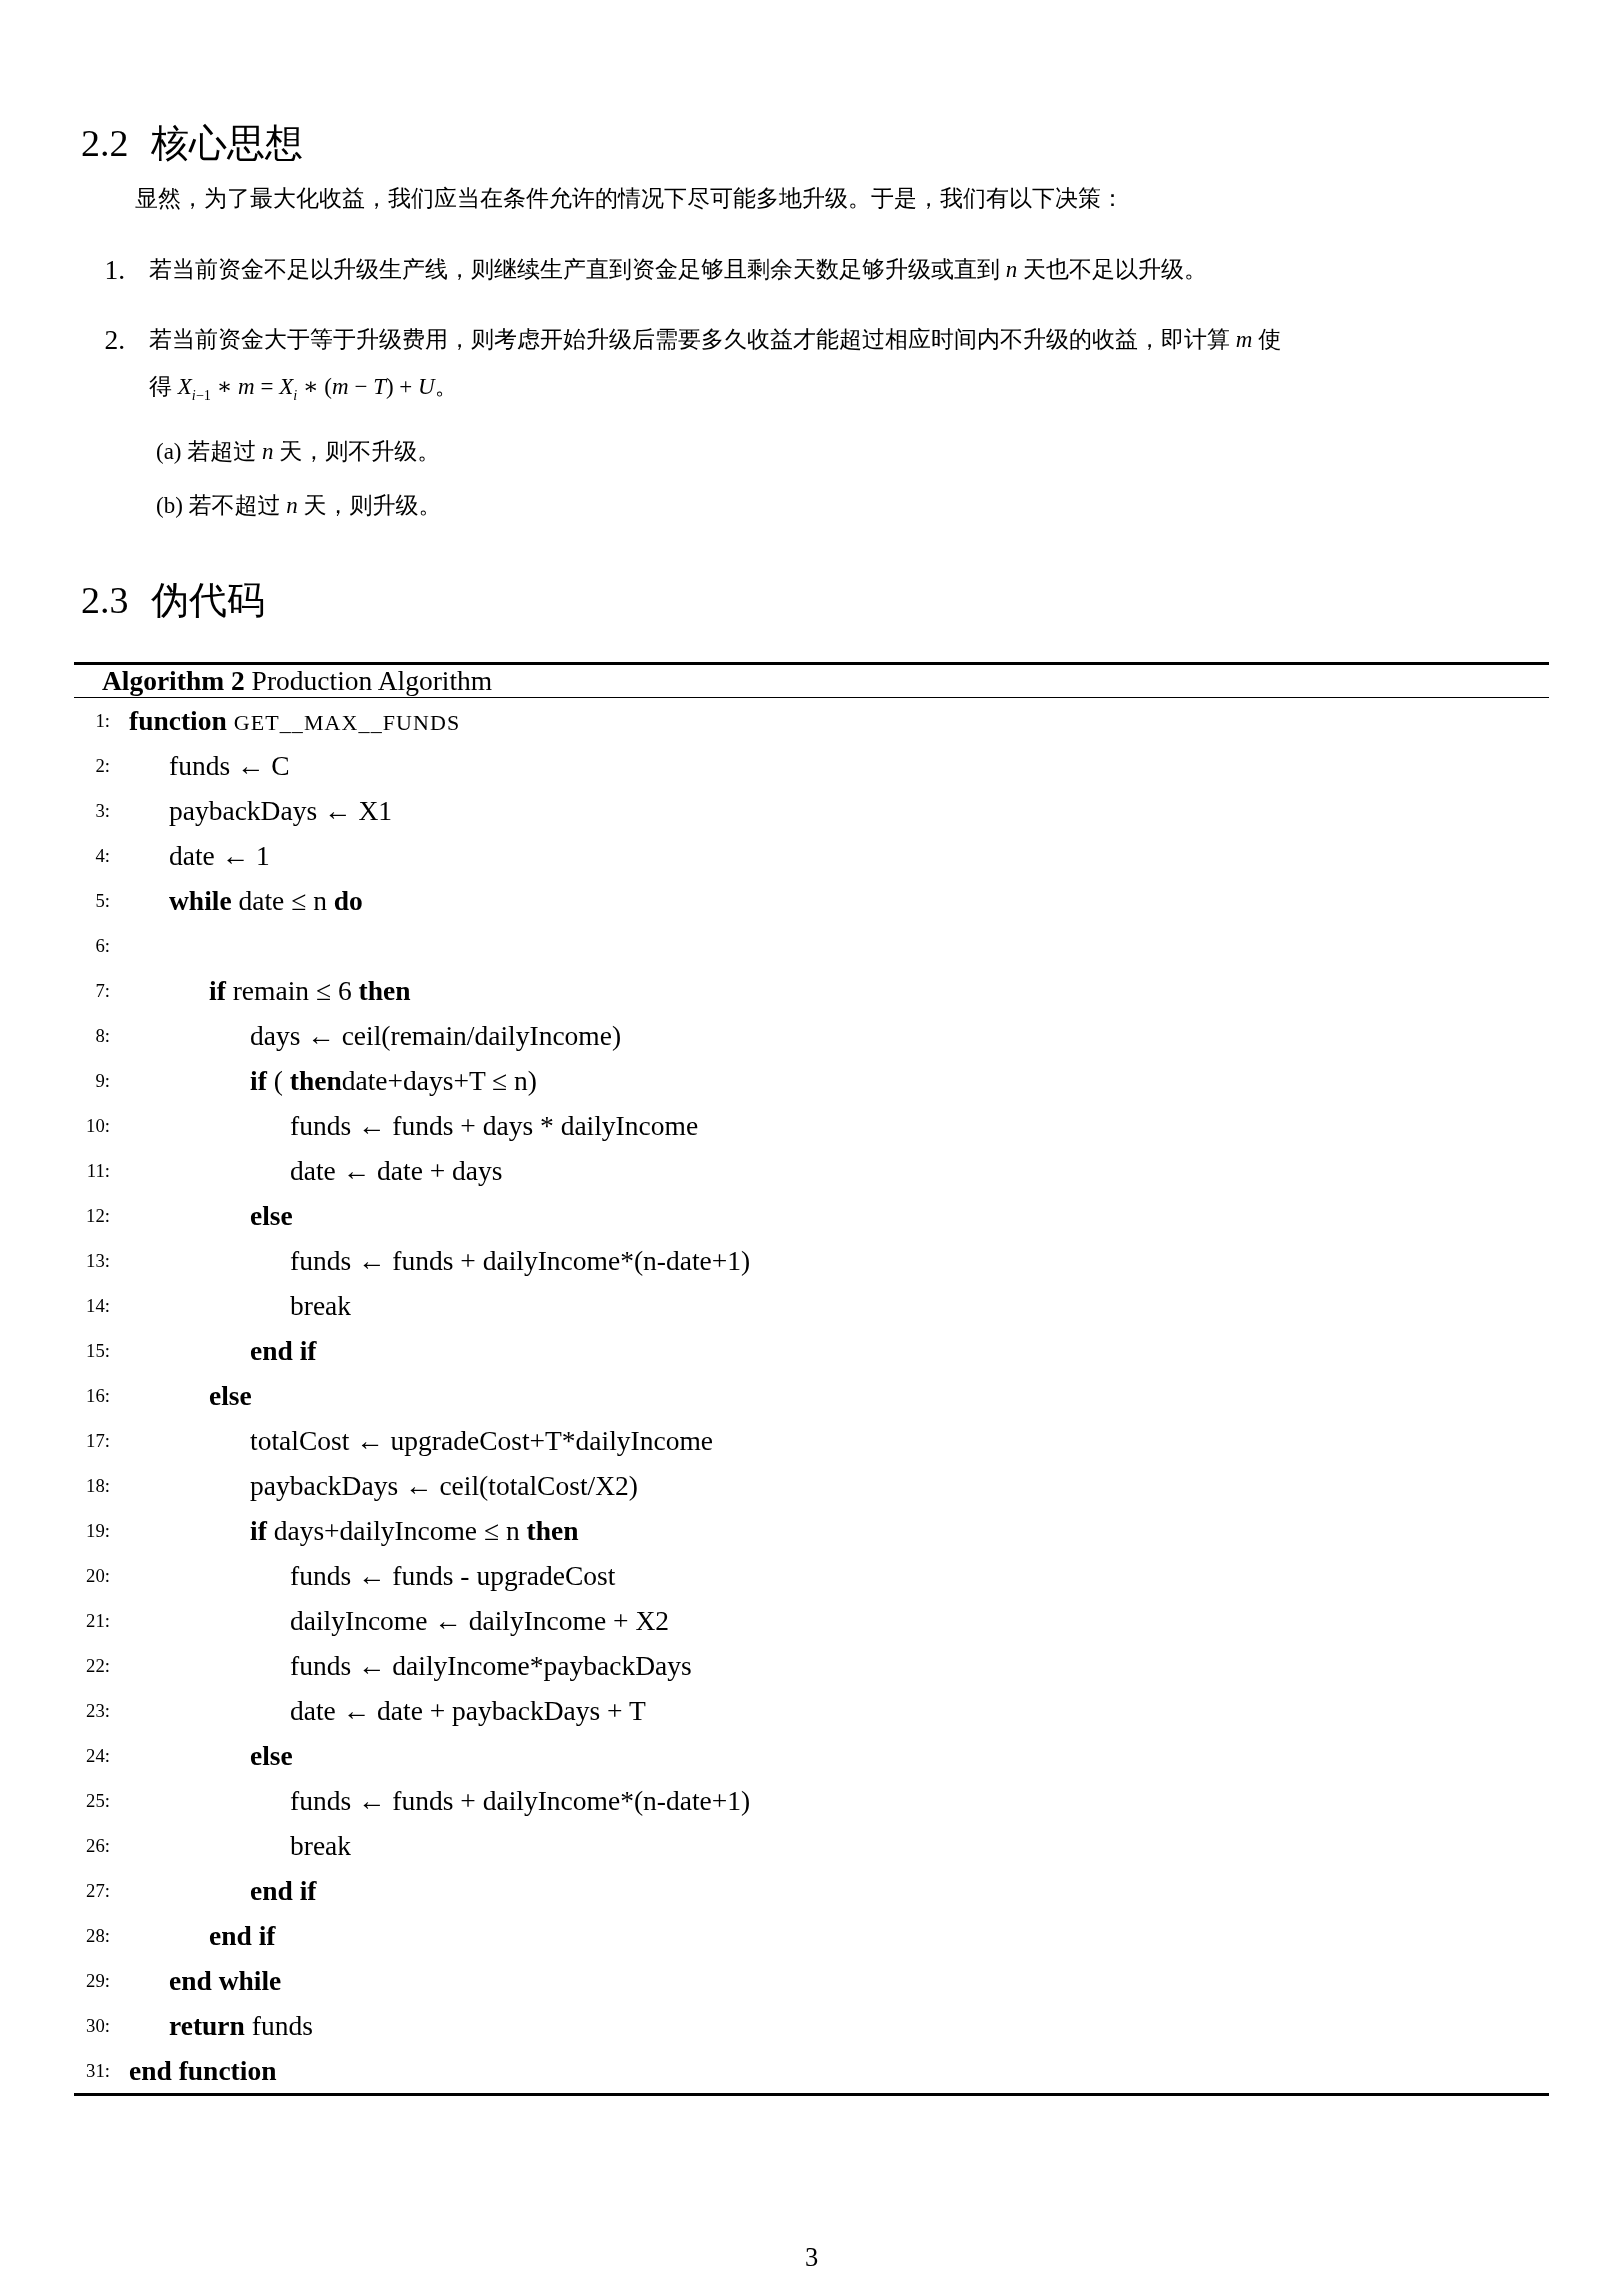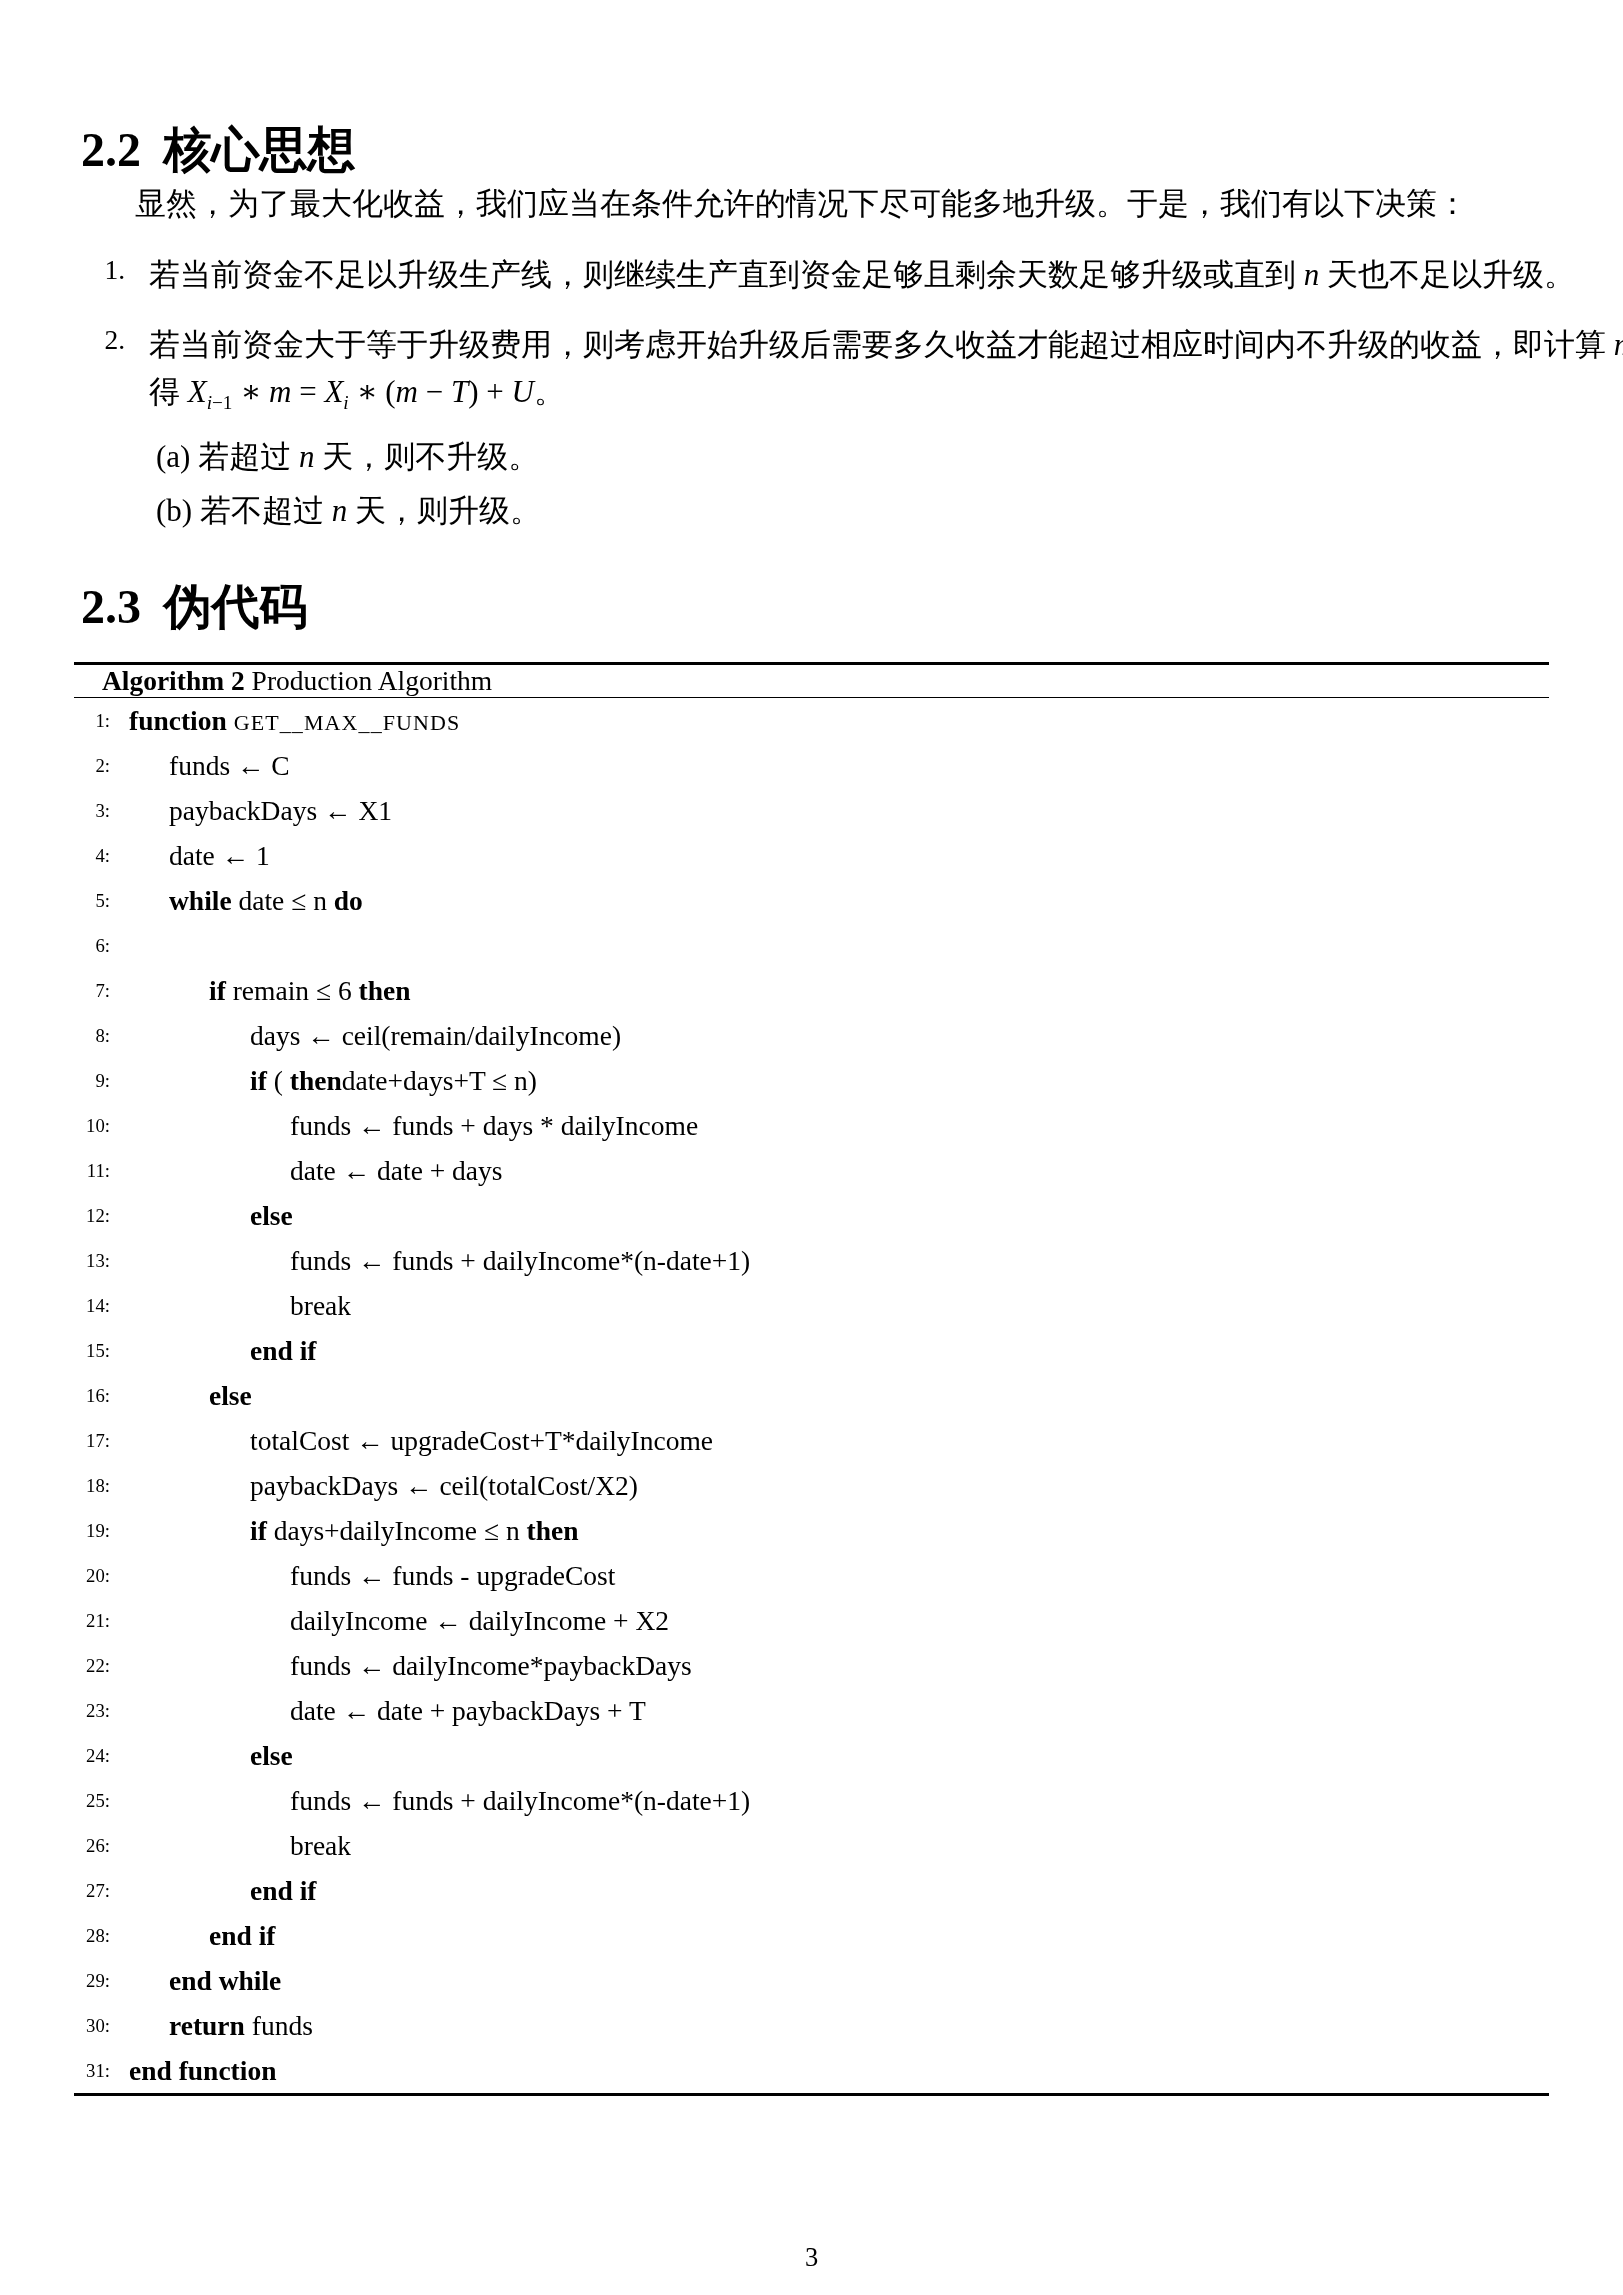--- a/index.html
+++ b/index.html
@@ -2,23 +2,23 @@
 <html style="font-size:7.9px"><head>
 <meta charset="utf-8">
 <style>
   html,body{margin:0;padding:0;background:#ffffff;}
   body{
     width:1623px;height:2295px;position:relative;
     font-family:"Liberation Serif","DejaVu Serif",serif;
     color:#000;
   }
   .abs{position:absolute;white-space:nowrap;}
-  .heading{font-weight:bold;font-size:48px;}
+  .heading{font-weight:normal;font-size:38px;}
   .heading .sec-num{display:inline-block;margin-right:22.6px;}
-  .bodytext{font-size:31px;}
+  .bodytext{font-size:23px;}
   .item-num{position:absolute;left:74px;width:51px;text-align:right;font-size:27.5px;}
   .seg-kw{font-weight:bold;}
   .seg-it{font-style:italic;}
   .seg-sc{font-size:0.8em;letter-spacing:0.05em;}
   sub{font-size:0.62em;line-height:0;}
   sub.seg-subit{font-style:italic;}
   
   .algo{position:absolute;left:74px;top:662px;width:1475px;}
   .rule-thick{height:2.9px;background:#000;}
   .rule-thin{height:1.5px;background:#000;}

